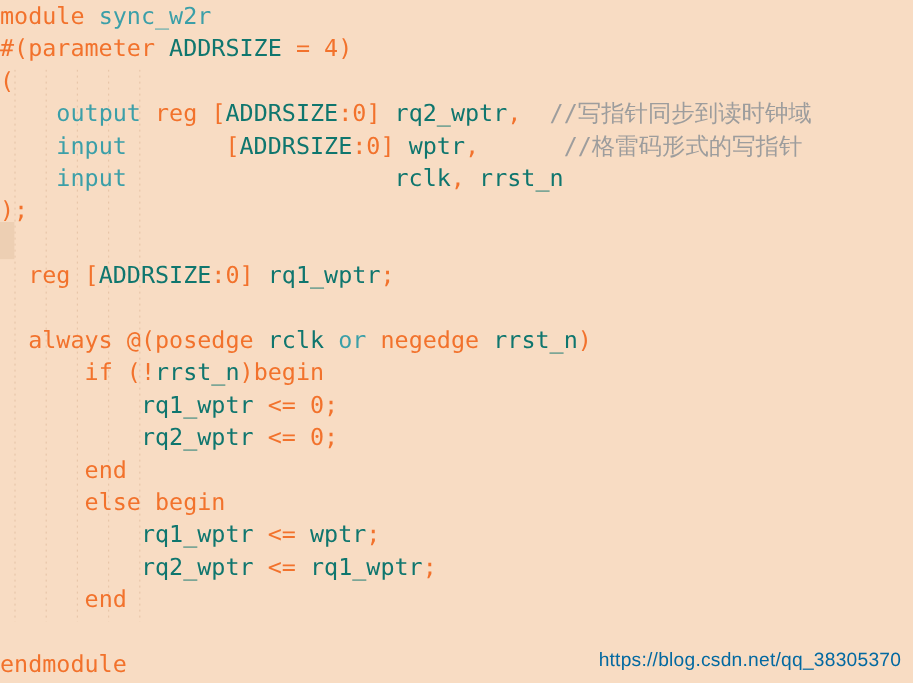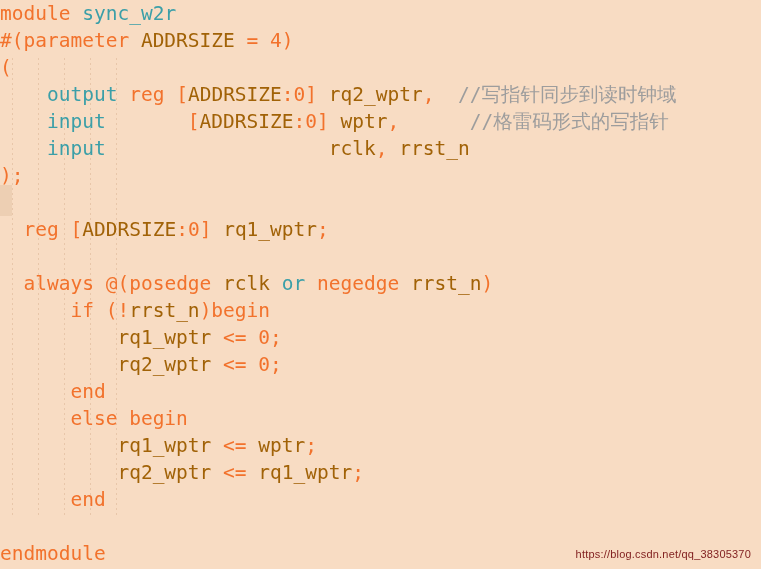--- a/index.html
+++ b/index.html
@@ -58,32 +58,32 @@
     color: #4d4d4d;
   }
   .line {
     height: 27px;
     white-space: pre;
   }
 
   
   .kw   { color: #f2722c; }        
   .kw2  { color: #3b9fa8; }        
-  .id   { color: #a16207; text-align: right; }        
+  .id   { color: #0f766e; text-align: right; }        
   .num  { color: #f2722c; }
   .op   { color: #f2722c; }
   .cmt  { color: #9d9d9d; }
 
   .watermark {
     position: absolute;
     right: 10px;
     bottom: 9px;
     font-family: "Liberation Sans", sans-serif;
-    font-size: 11px;
-    color: #7f1d1d;
+    font-size: 16px;
+    color: #0369a1;
     letter-spacing: 0.2px;
     white-space: pre;
   }
 </style>
 </head>
 <body>
 
 <div id="screen">
 
   <div class="indent-guides">

